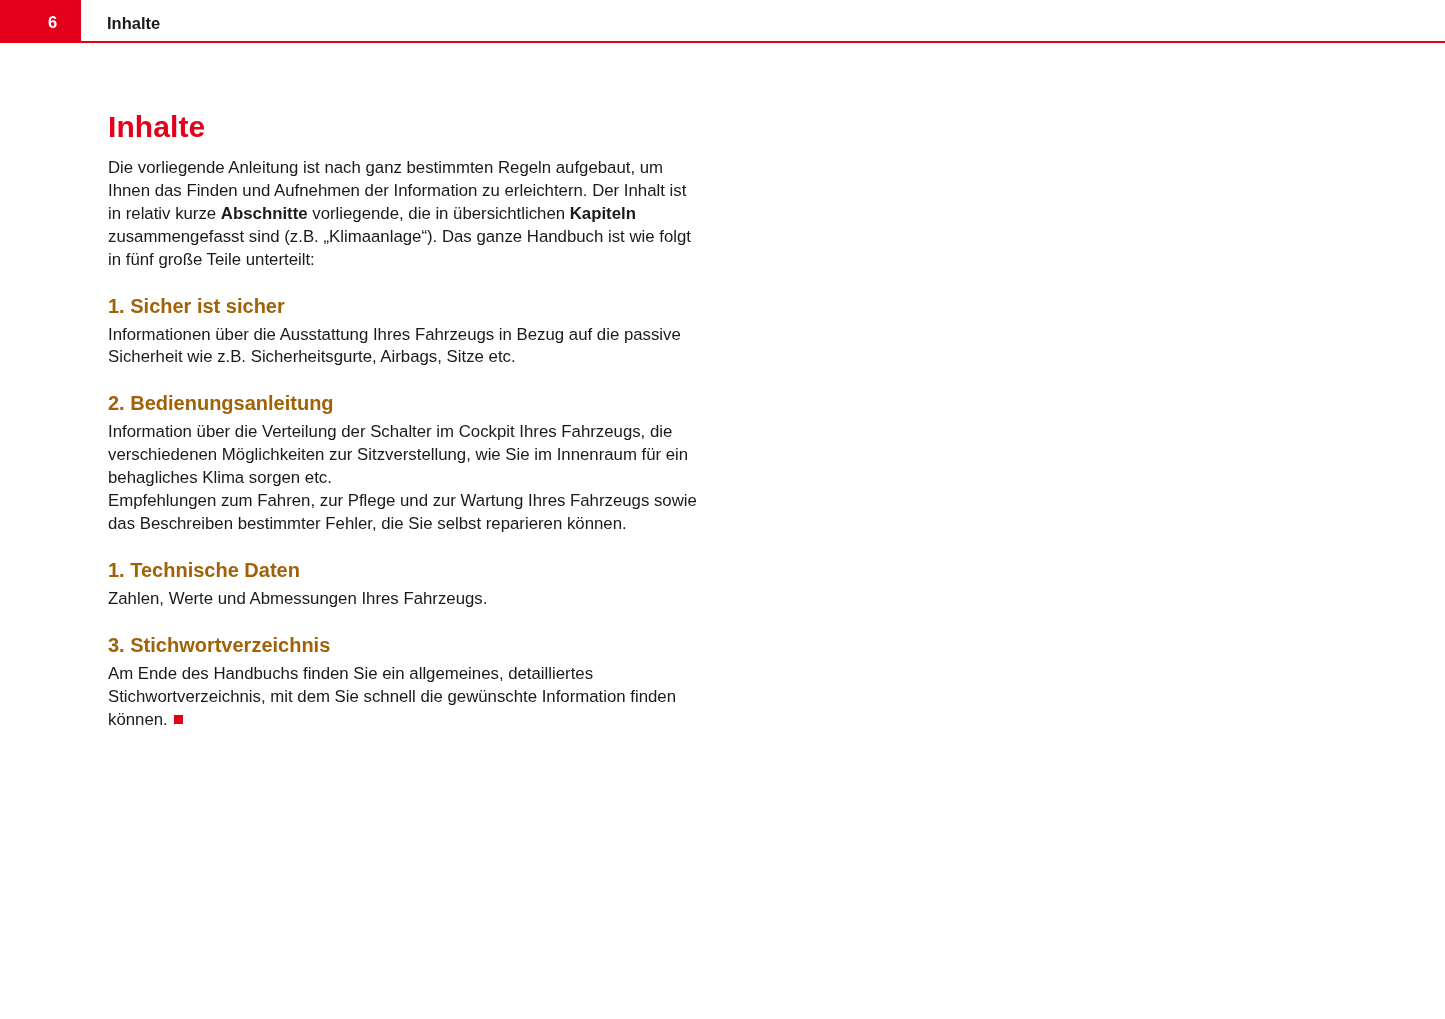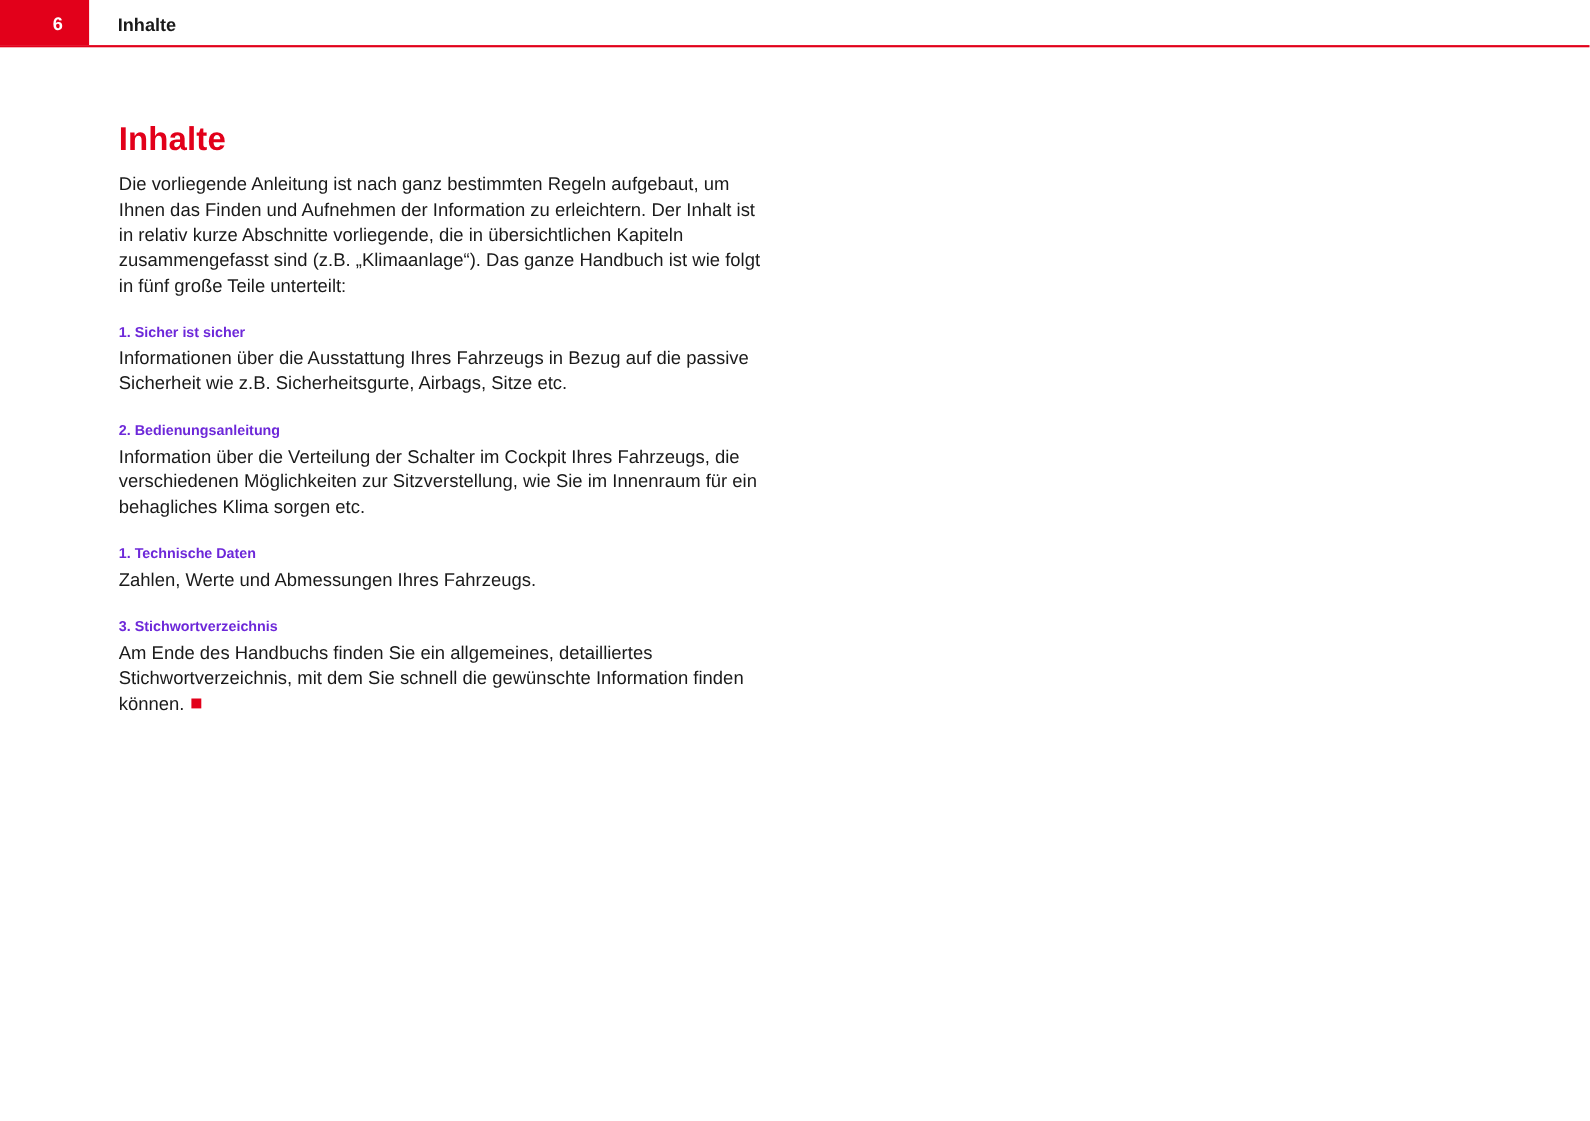--- a/index.html
+++ b/index.html
@@ -77,28 +77,28 @@
   }
 
   p.body-text {
     margin: 0;
     font-size: 16.8px;
     line-height: 22.9px;
     color: #1a1a1a;
     max-width: 590px;
   }
   p.body-text b {
-    font-weight: normal;
+    font-weight: bold;
   }
 
   h2.section-head {
     margin: 22px 0 6px 0;
-    font-size: 13px;
+    font-size: 20px;
     font-weight: bold;
-    color: #6d28d9;
+    color: #a16207;
     line-height: 1.2;
   }
 
   .intro {
     margin-bottom: 4px;
   }
 
   .end-square {
     display: inline-block;
     width: 9px;
@@ -126,20 +126,21 @@
   <p class="body-text intro">
     <span>Die vorliegende Anleitung ist nach ganz bestimmten Regeln aufgebaut, um Ihnen das Finden und Aufnehmen der Information zu erleichtern. Der Inhalt ist in relativ kurze </span><b>Abschnitte</b><span> vorliegende, die in übersichtlichen </span><b>Kapiteln</b><span> zusammengefasst sind (z.B. „Klimaanlage“). Das ganze Handbuch ist wie folgt in fünf große Teile unterteilt:</span>
   </p>
 
   <h2 class="section-head">1. Sicher ist sicher</h2>
   <p class="body-text">Informationen über die Ausstattung Ihres Fahrzeugs in Bezug auf die passive Sicherheit wie z.B. Sicherheitsgurte, Airbags, Sitze etc.</p>
 
   <h2 class="section-head">2. Bedienungsanleitung</h2>
   <p class="body-text">Information über die Verteilung der Schalter im Cockpit Ihres Fahrzeugs, die verschiedenen Möglichkeiten zur Sitzverstellung, wie Sie im Innenraum für ein behagliches Klima sorgen etc.</p>
 
+  <p class="body-text">Empfehlungen zum Fahren, zur Pflege und zur Wartung Ihres Fahrzeugs sowie das Beschreiben bestimmter Fehler, die Sie selbst reparieren können.</p>
 
   <h2 class="section-head">1. Technische Daten</h2>
   <p class="body-text">Zahlen, Werte und Abmessungen Ihres Fahrzeugs.</p>
 
   <h2 class="section-head">3. Stichwortverzeichnis</h2>
   <p class="body-text"><span>Am Ende des Handbuchs finden Sie ein allgemeines, detailliertes Stichwortverzeichnis, mit dem Sie schnell die gewünschte Information finden können.</span><span class="end-square"></span></p>
 
 </div>
 
 </body></html>

